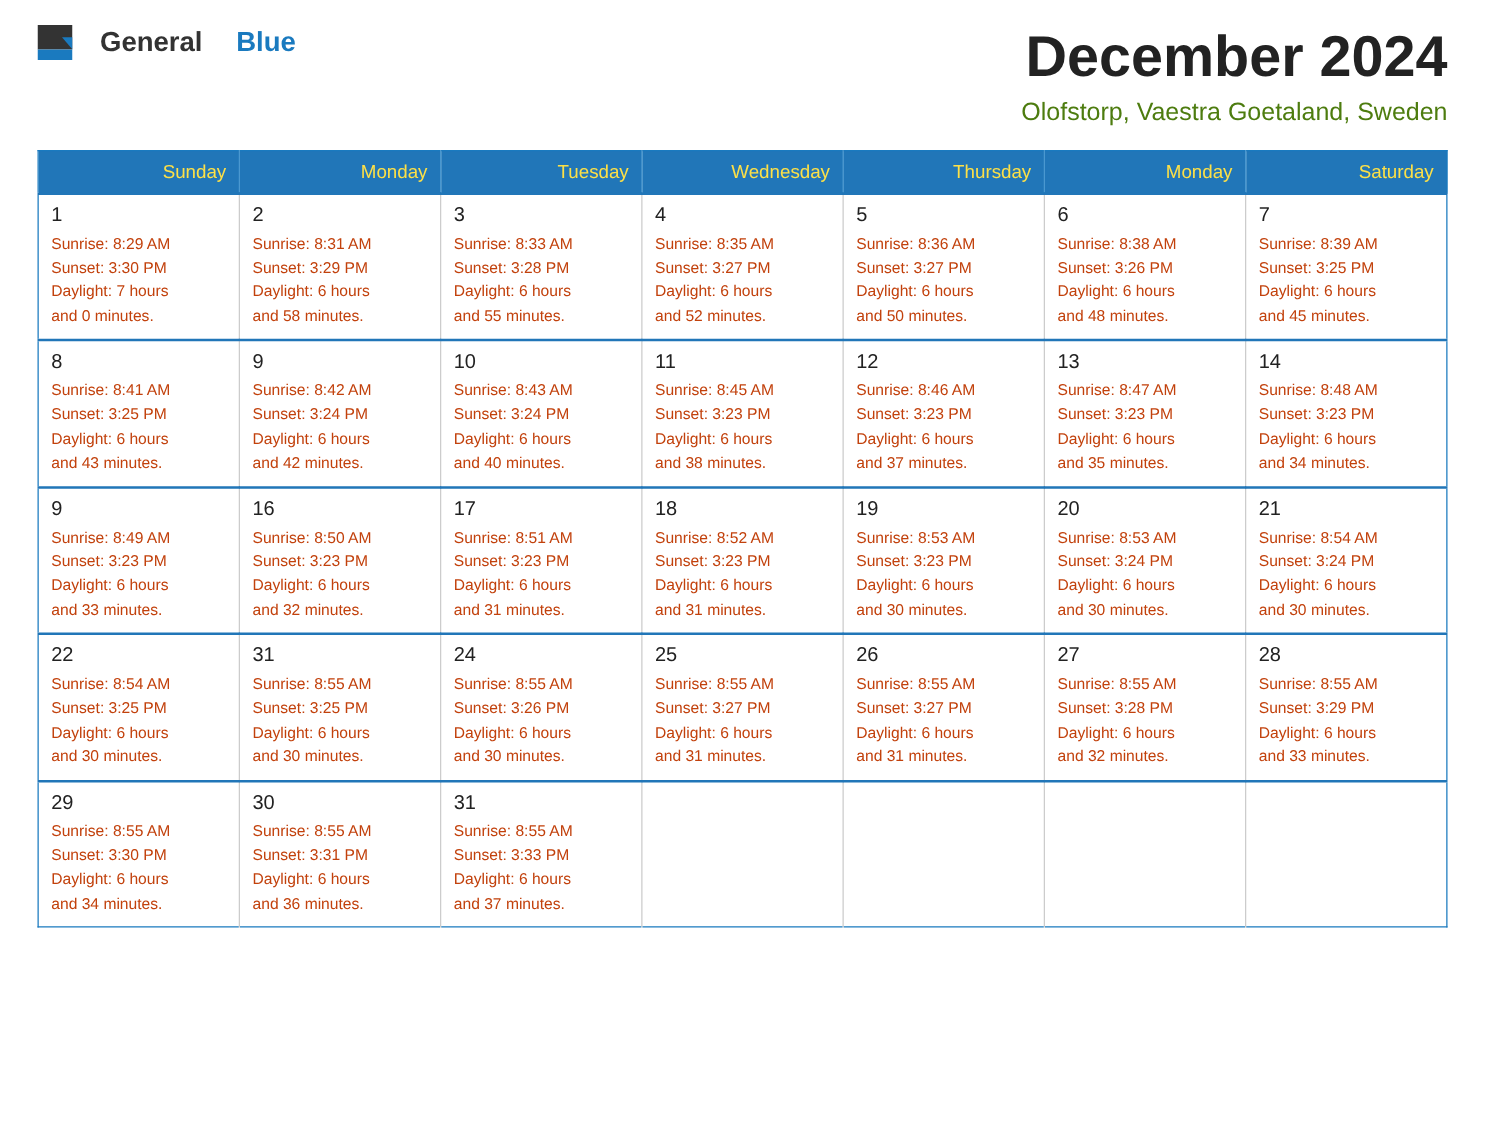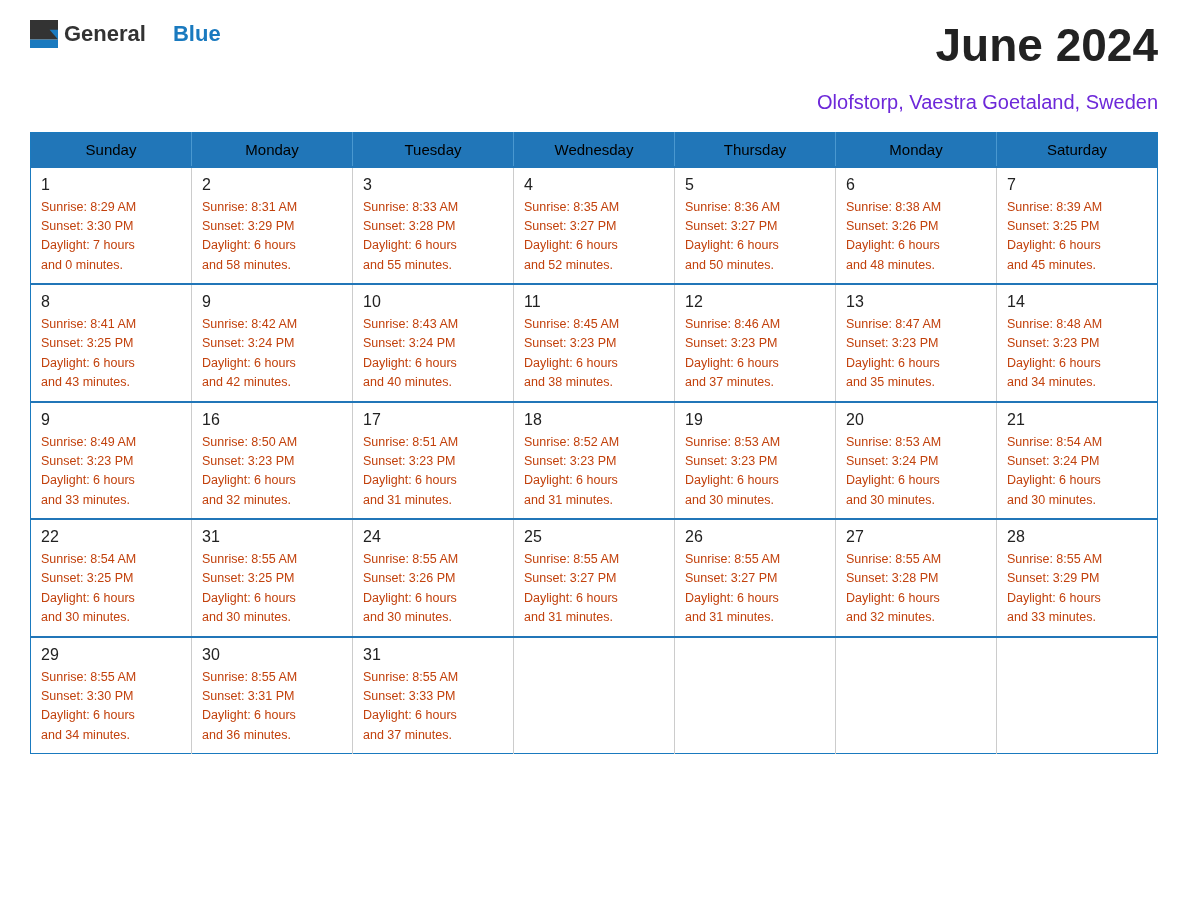--- a/index.html
+++ b/index.html
@@ -17,20 +17,21 @@
     }
     .logo {
       display: flex;
       align-items: center;
       gap: 6px;
     }
     .logo-text-general {
       font-size: 22px;
       font-weight: bold;
       color: #333;
+      margin-left: 16px;
     }
     .logo-text-blue {
       font-size: 22px;
       font-weight: bold;
       color: #1a7abf;
       padding-left: 27px;
     }
     .logo-icon {
       width: 28px;
       height: 28px;
@@ -39,37 +40,37 @@
       text-align: right;
     }
     .month-title {
       font-size: 46px;
       font-weight: bold;
       color: #222;
       line-height: 1.1;
     }
     .location {
       font-size: 20px;
-      color: #6d28d9;
-      margin-top: 20px;
+      color: #4d7c0f;
+      margin-top: 8px;
     }
     table {
       width: 100%;
       border-collapse: collapse;
       border: 1.5px solid #1a7abf;
     }
     thead tr {
       background-color: #2176b8;
     }
     thead th {
-      color: #000000;
+      color: #fde047;
       font-size: 15px;
       font-weight: normal;
       padding: 8px 10px;
-      text-align: center;
+      text-align: right;
       border-right: 1px solid #4a98d0;
     }
     thead th:last-child {
       border-right: none;
     }
     tbody tr {
       border-top: 2px solid #2176b8;
     }
     tbody td {
       vertical-align: top;
@@ -106,21 +107,21 @@
     <svg class="logo-icon" viewBox="0 0 40 40" width="40" height="40">
       <rect x="0" y="0" width="40" height="28" fill="#333"></rect>
       <polygon points="0,28 40,28 40,40 0,40" fill="#1a7abf"></polygon>
       <polygon points="28,14 40,14 40,28" fill="#1a7abf"></polygon>
     </svg>
     <div>
       <span class="logo-text-general">General</span><span class="logo-text-blue">Blue</span>
     </div>
   </div>
   <div class="title-area">
-    <div class="month-title">June 2024</div>
+    <div class="month-title">December 2024</div>
     <div class="location">Olofstorp, Vaestra Goetaland, Sweden</div>
   </div>
 </div>
 
 <table>
   <thead>
     <tr>
       <th>Sunday</th>
       <th>Monday</th>
       <th>Tuesday</th>

